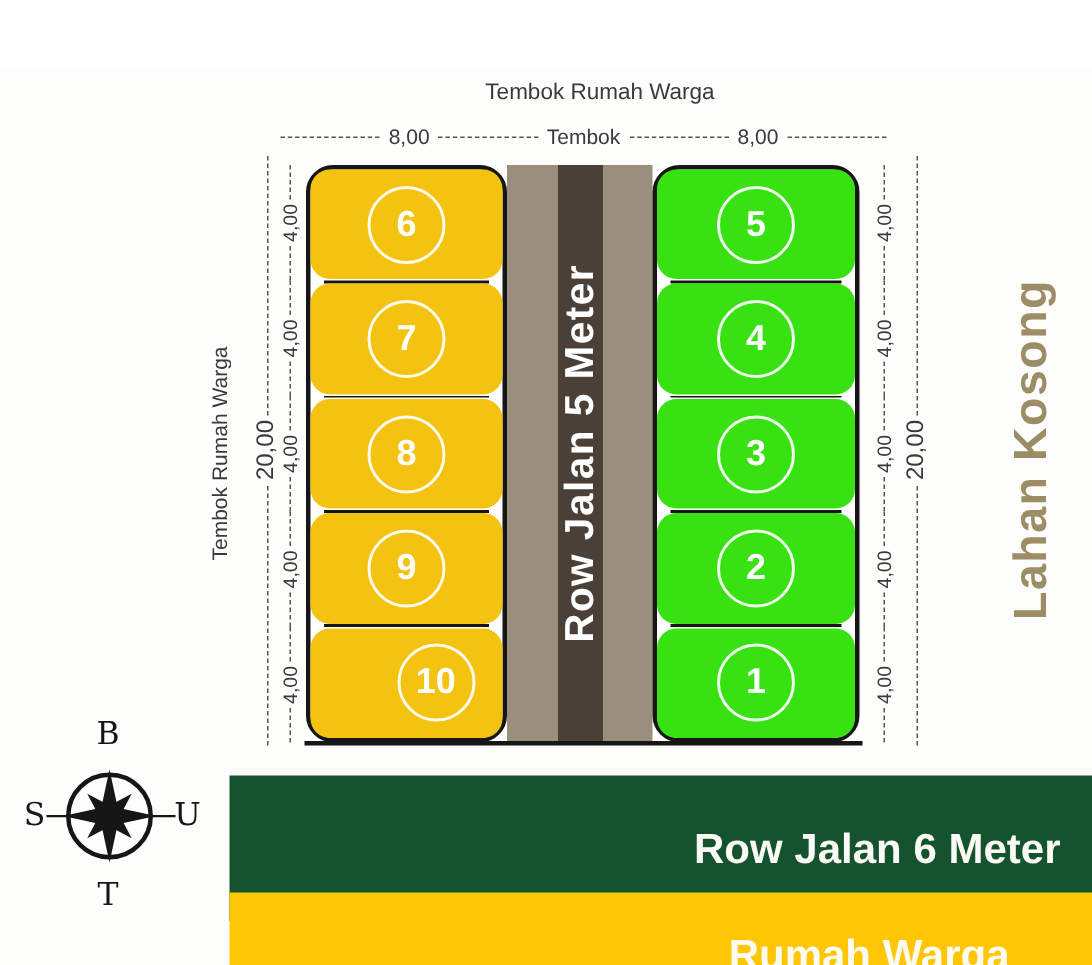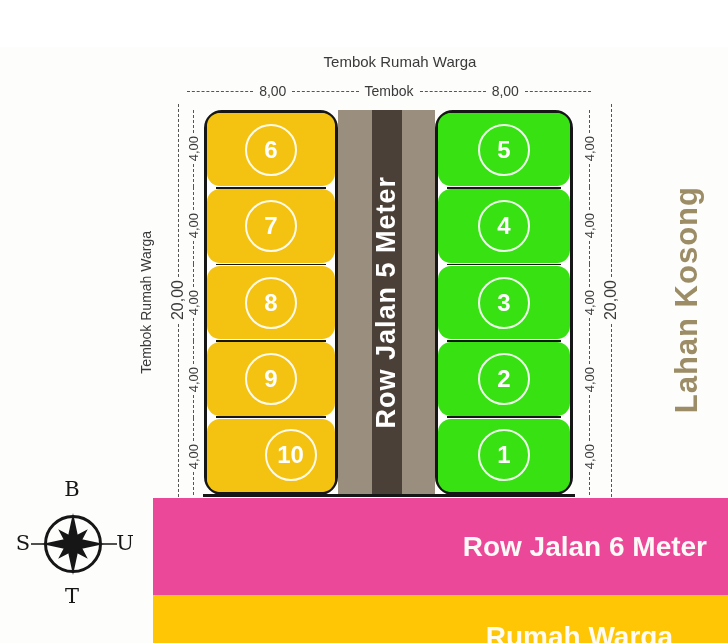--- a/index.html
+++ b/index.html
@@ -53,22 +53,22 @@
   .road-stripe{position:absolute;left:50%;transform:translateX(-50%);top:0;
     bottom:0;width:30px;background:#4b4037;}
   .road-label-wrap{position:absolute;inset:0;display:flex;align-items:center;
     justify-content:center;}
   .road-label-wrap span{writing-mode:vertical-rl;transform:rotate(180deg);
     font-size:27px;font-weight:bold;color:#ffffff;white-space:nowrap;
     letter-spacing:1px;}
   .block-bottom-line{position:absolute;left:203px;top:447px;width:372px;
     height:3px;background:#161616;}
   
-  .band-road{position:absolute;left:153px;top:451px;width:575px;height:97px;
-    background:#ec4899;}
+  .band-road{position:absolute;left:153px;top:470px;width:575px;height:97px;
+    background:#14532d;}
   .band-road span{position:absolute;right:21px;top:50%;transform:translateY(-50%);
     font-size:28px;font-weight:bold;color:#fbfaf6;white-space:nowrap;}
   .band-houses{position:absolute;left:153px;top:548px;width:575px;height:95px;
     background:#ffc606;}
   .band-houses span{position:absolute;right:55px;top:44%;transform:translateY(-50%);
     font-size:28px;font-weight:bold;color:#fdfbf2;white-space:nowrap;}
   
   .compass-letter{position:absolute;width:20px;text-align:center;
     font-family:"DejaVu Serif",serif;font-size:21px;color:#161616;}
   .compass-b{left:62px;top:430px;}

